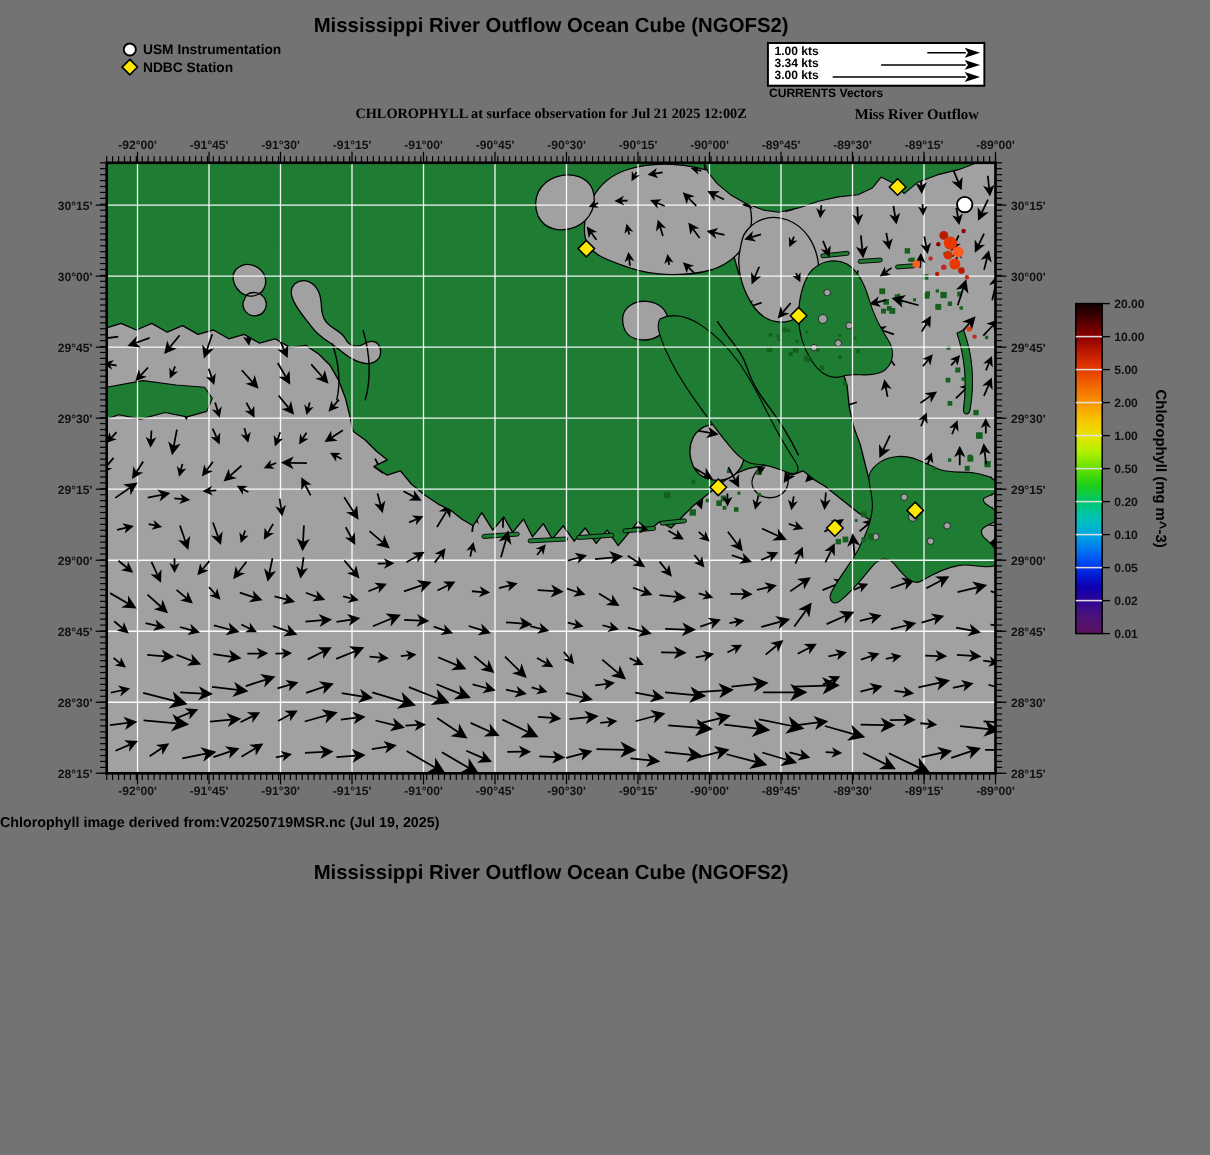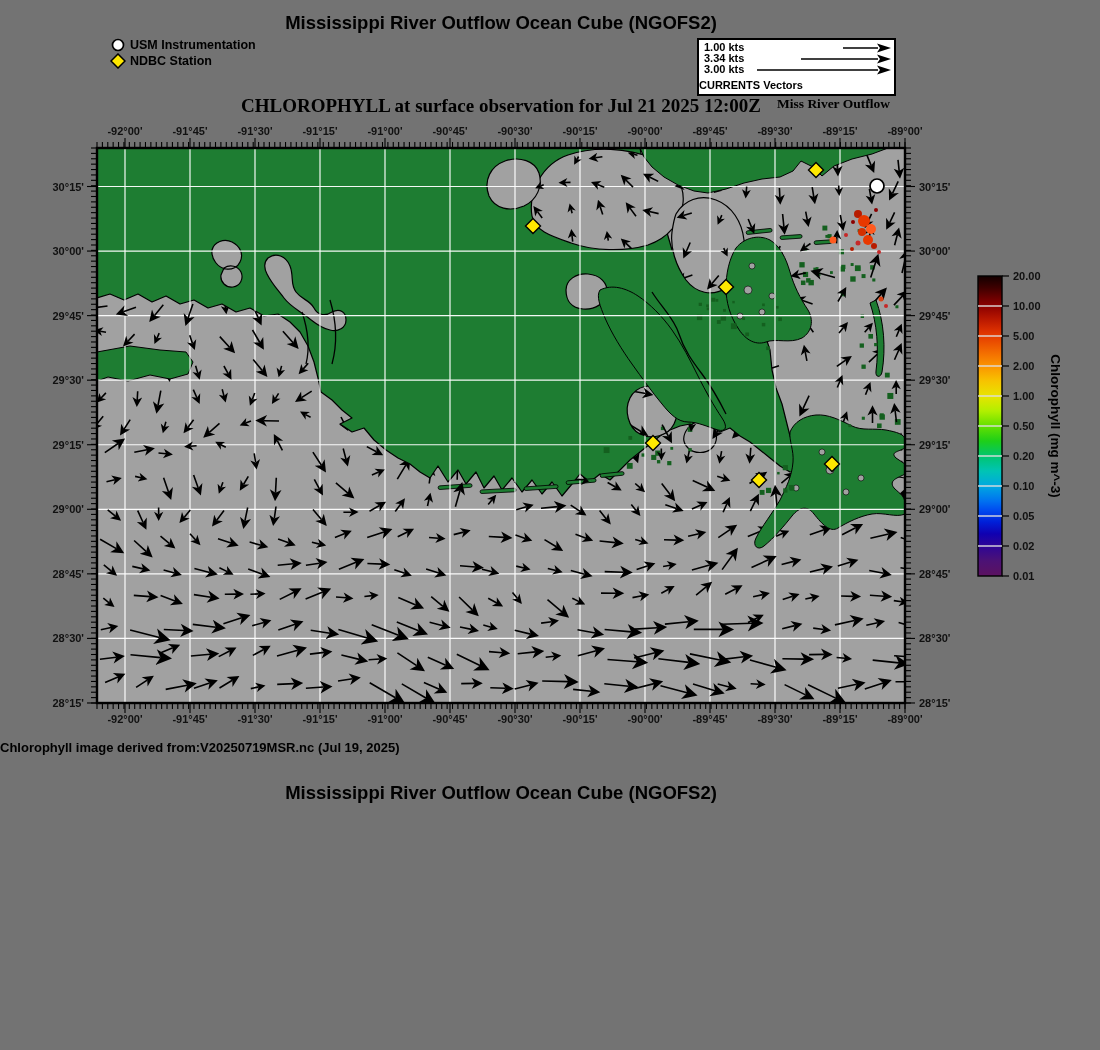--- a/index.html
+++ b/index.html
@@ -4,27 +4,27 @@
 <style>
   html,body{margin:0;padding:0;background:#fff;}
   .page{position:relative;width:1100px;height:1050px;background:#737373;overflow:hidden;
         font-family:"Liberation Sans",sans-serif;color:#000;}
   .abs{position:absolute;}
   .title-top{left:0;top:12px;width:1002px;text-align:center;font-size:18.5px;font-weight:bold;}
   .legend{left:110px;top:37px;}
   .legend-row{display:flex;align-items:flex-end;height:16px;}
   .legend-row svg{display:block;margin-right:4px;}
   .legend-label{font-size:12.5px;font-weight:bold;line-height:15px;}
-  .cv-box{left:697px;top:38px;width:199px;height:58px;border:2.5px solid #000;background:#fff;box-sizing:border-box;}
+  .cv-box{left:697px;top:38px;width:199px;height:41px;border:2.5px solid #000;background:#fff;box-sizing:border-box;}
   .cv-label{position:absolute;left:5px;font-size:11px;font-weight:bold;line-height:11px;}
   .cv-caption{left:699px;top:79px;font-size:11px;font-weight:bold;}
   .miss-river{left:777px;top:96px;width:130px;
               font-family:"Liberation Serif",serif;font-size:13.5px;font-weight:bold;}
   .subtitle{left:0;top:95px;width:1002px;text-align:center;
-            font-family:"Liberation Serif",serif;font-size:19px;font-weight:bold;}
+            font-family:"Liberation Serif",serif;font-size:13px;font-weight:bold;}
   .footer-caption{left:0;top:740px;width:1002px;text-align:left;font-size:13px;font-weight:bold;}
   .footer-title{left:0;top:782px;width:1002px;text-align:center;font-size:18.5px;font-weight:bold;}
   #map-svg{position:absolute;left:0;top:0;}
   .water{fill:var(--water);stroke:var(--coast);stroke-width:1.2;stroke-linejoin:round;}
   .land2{fill:var(--land);stroke:var(--coast);stroke-width:1;stroke-linejoin:round;}
   .hole{fill:var(--water);stroke:var(--coast);stroke-width:0.6;}
   .river{fill:none;stroke:var(--coast);stroke-width:1.3;}
   .ticktext{font-family:"Liberation Sans",sans-serif;font-size:11px;font-weight:600;fill:#111;}
   .cbtext{font-family:"Liberation Sans",sans-serif;font-size:11px;font-weight:600;fill:#111;}
   .cblabel{font-family:"Liberation Sans",sans-serif;font-size:13.5px;font-weight:bold;fill:#000;}

